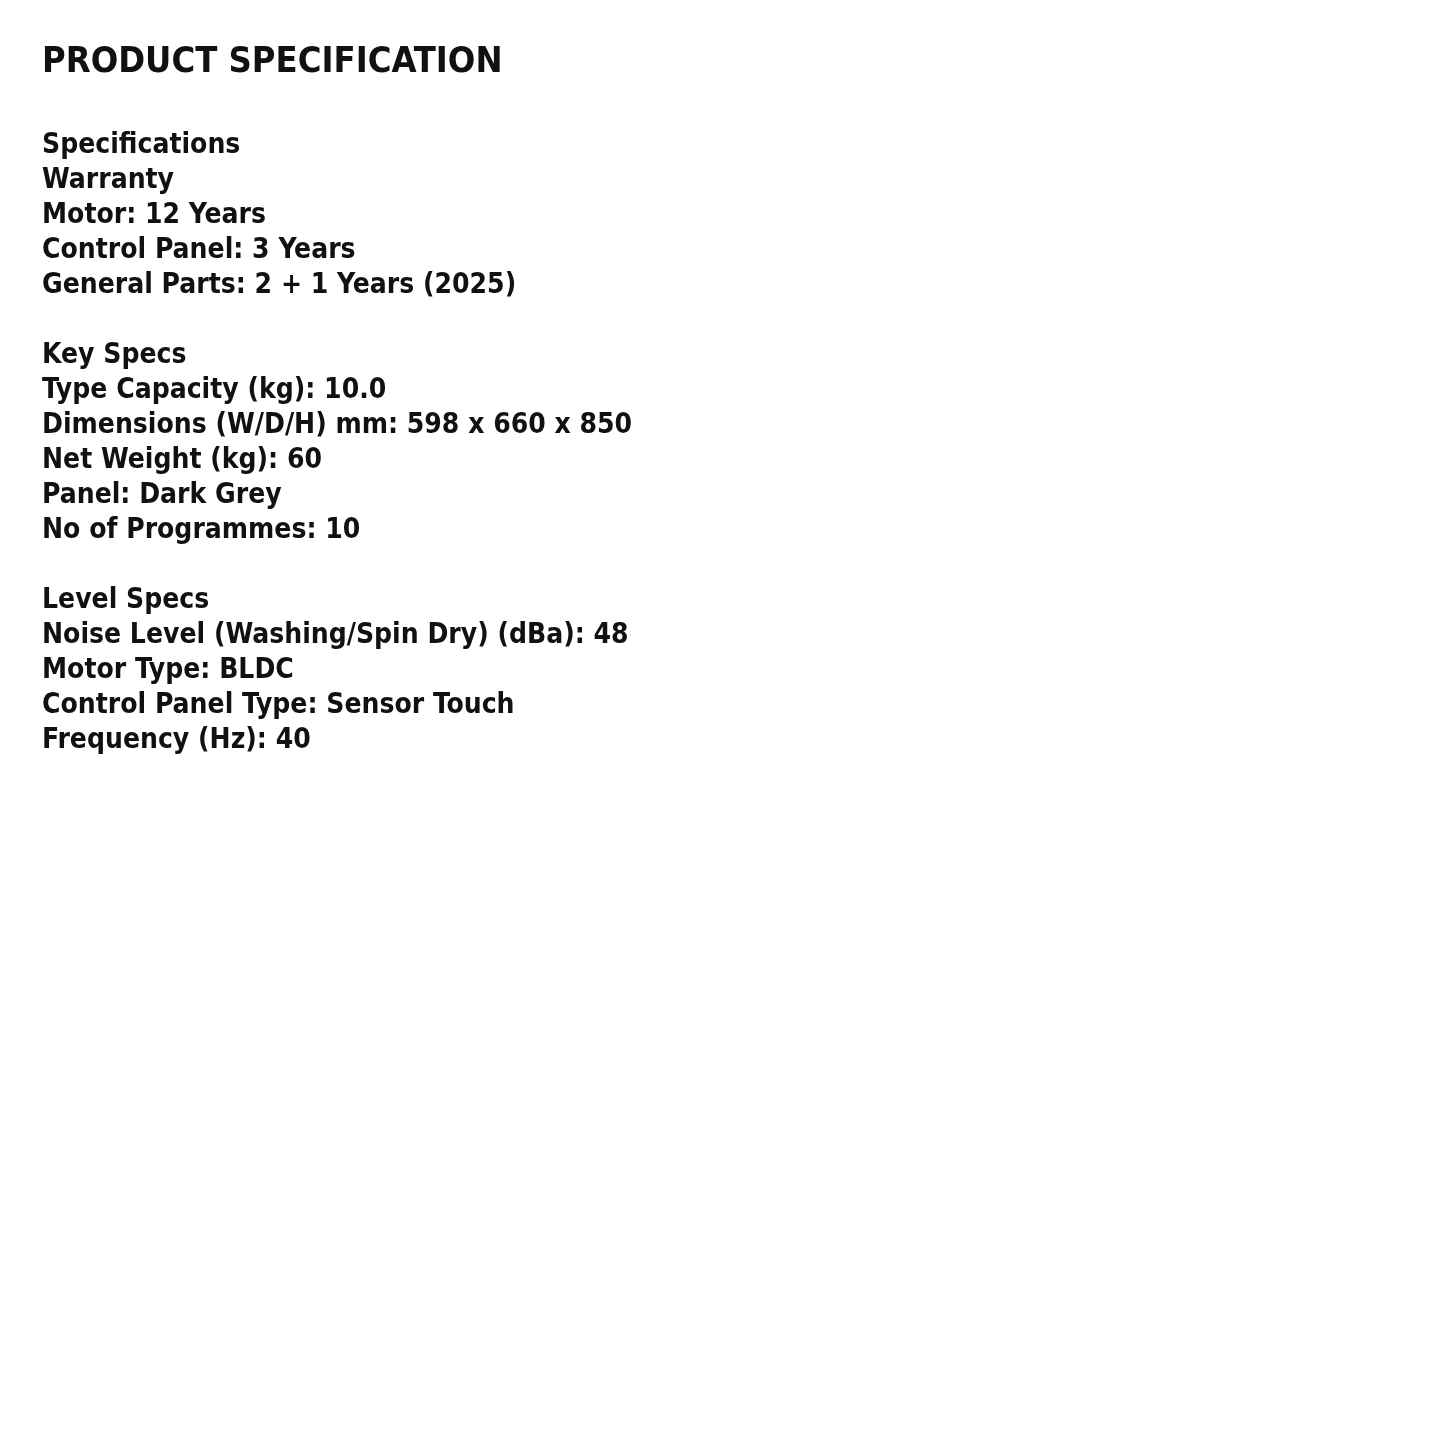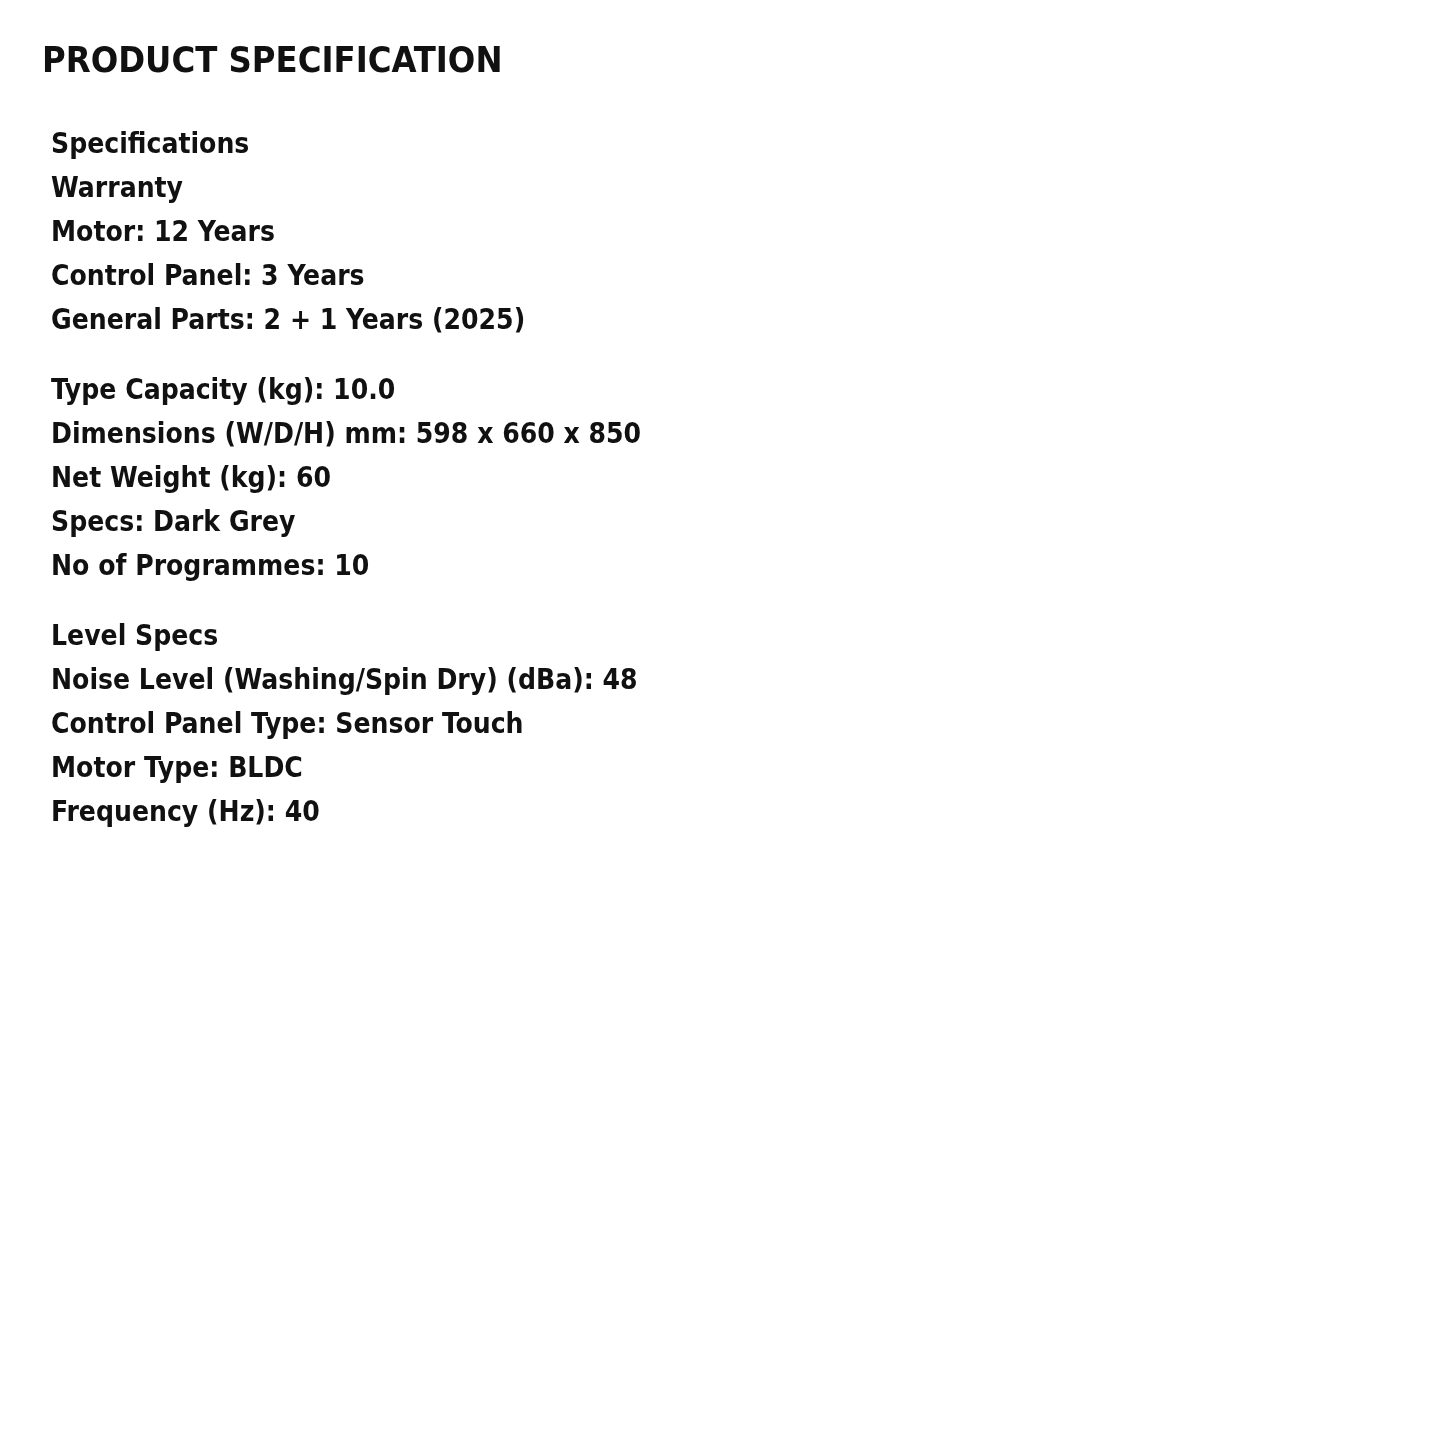--- a/index.html
+++ b/index.html
@@ -26,46 +26,47 @@
     margin: 4px 0 46px 0;
     letter-spacing: 0px;
     font-weight: bold;
   }
   .spec-section {
     margin: 0 0 35px 0;
   }
   .spec-line {
     font-size: 28px;
     line-height: 35px;
-    margin: 9px;
+    margin: 0;
     white-space: pre;
   }
 </style>
 </head>
 <body>
 
 <div class="page">
   <h1 class="page-title">PRODUCT SPECIFICATION</h1>
 
   <div id="sections">
       <div class="spec-section">
         <p class="spec-line">Specifications</p>
         <p class="spec-line">Warranty</p>
         <p class="spec-line">Motor: 12 Years</p>
         <p class="spec-line">Control Panel: 3 Years</p>
         <p class="spec-line">General Parts: 2 + 1 Years (2025)</p>
       </div>
       <div class="spec-section">
+        <p class="spec-line">Key Specs</p>
         <p class="spec-line">Type Capacity (kg): 10.0</p>
         <p class="spec-line">Dimensions (W/D/H) mm: 598 x 660 x 850</p>
         <p class="spec-line">Net Weight (kg): 60</p>
-        <p class="spec-line">Specs: Dark Grey</p>
+        <p class="spec-line">Panel: Dark Grey</p>
         <p class="spec-line">No of Programmes: 10</p>
       </div>
       <div class="spec-section">
         <p class="spec-line">Level Specs</p>
         <p class="spec-line">Noise Level (Washing/Spin Dry) (dBa): 48</p>
+        <p class="spec-line">Motor Type: BLDC</p>
         <p class="spec-line">Control Panel Type: Sensor Touch</p>
-        <p class="spec-line">Motor Type: BLDC</p>
         <p class="spec-line">Frequency (Hz): 40</p>
       </div>
     </div>
 </div>
 
 </body></html>

